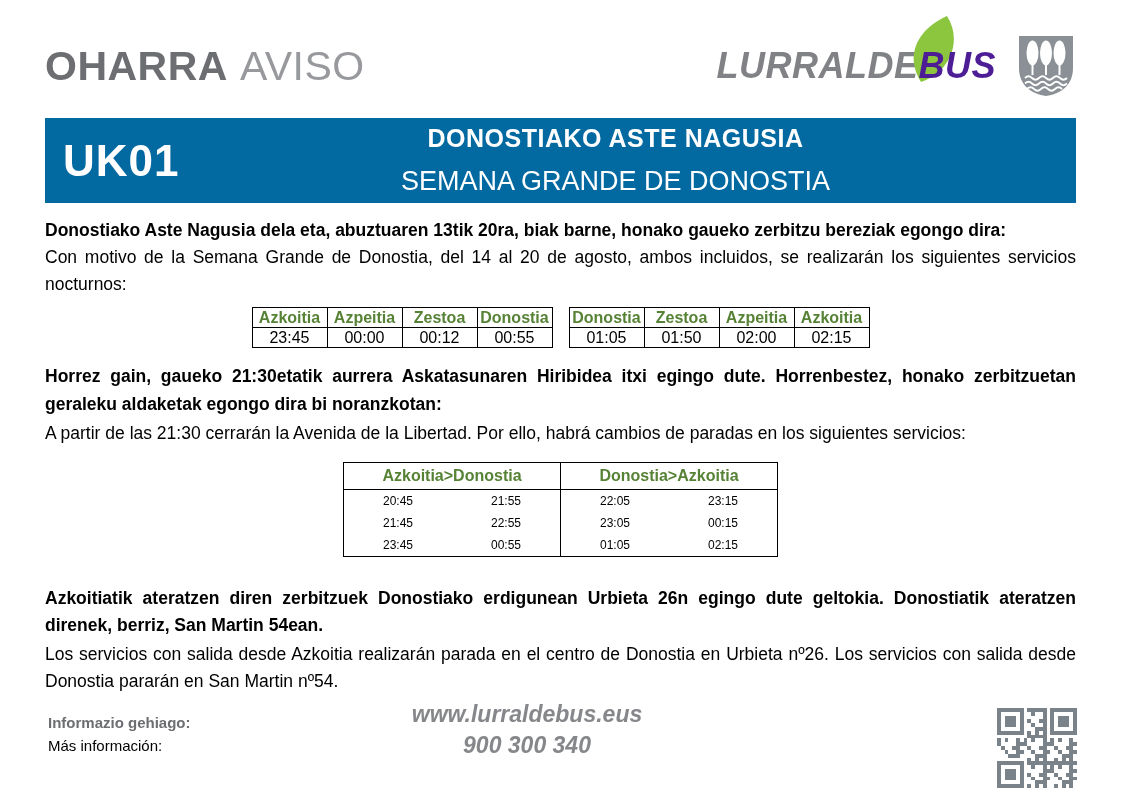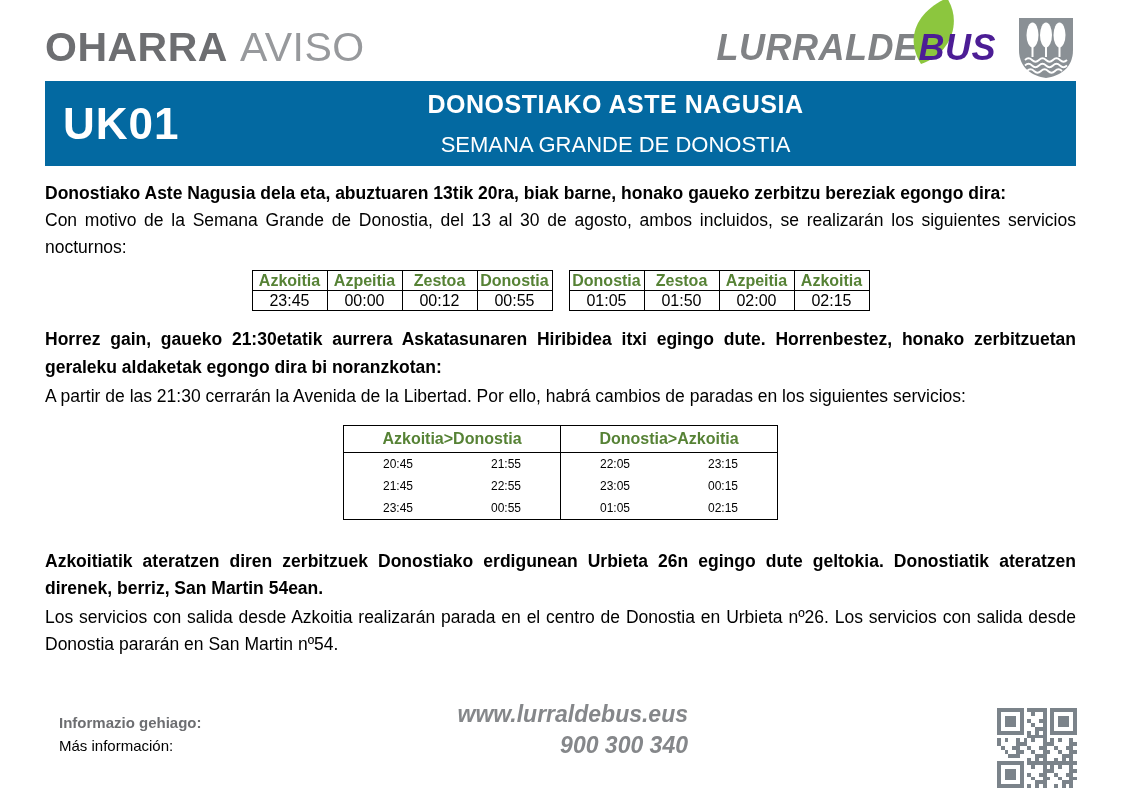--- a/index.html
+++ b/index.html
@@ -8,21 +8,21 @@
     background: #ffffff;
     font-family: "Liberation Sans", "DejaVu Sans", sans-serif;
     position: relative;
     overflow: hidden;
     color: #000;
   }
   .page { padding: 0 45px; box-sizing: border-box; }
 
   
   .header {
-    height: 81px;
+    height: 118px;
     display: flex;
     justify-content: space-between;
     align-items: center;
     padding-top: 14px;
     box-sizing: border-box;
   }
   .doc-title { font-size: 41px; letter-spacing: 0.5px; white-space: nowrap; }
   .doc-title .eu { font-weight: bold; color: #6d6e71; }
   .doc-title .es { font-weight: normal; color: #97999c; margin-left: 12px; }
 
@@ -43,21 +43,21 @@
     display: flex;
     align-items: center;
     color: #ffffff;
   }
   .banner-code {
     width: 197px; padding-left: 18px;
     font-size: 44px; font-weight: bold; letter-spacing: 1px;
   }
   .banner-titles { flex: 1; text-align: center; line-height: 1.25; }
   .banner-title-eu { font-size: 25px; font-weight: bold; letter-spacing: 0.5px; }
-  .banner-title-es { font-size: 22px; font-weight: normal; margin-top: 11px; }
+  .banner-title-es { font-size: 27px; font-weight: normal; margin-top: 11px; }
   .banner-spacer { width: 105px; }
 
   
   .para {
     font-size: 17.5px;
     line-height: 1.55;
     text-align: justify;
     margin: 0;
   }
   .para.bold { font-weight: bold; }
@@ -87,27 +87,27 @@
     border-bottom: 1.7px solid #000;
     height: 24px; text-align: center;
   }
   .stops-table td {
     width: 106px; height: 20px;
     text-align: center; font-size: 12px; vertical-align: middle;
   }
   .stops-table .rh { border-left: 1.7px solid #000; }
 
   
-  .footer { position: absolute; left: 11px; right: 0; bottom: 0; height: 95px; }
+  .footer { position: absolute; left: 0; right: 0; bottom: 0; height: 95px; }
   .footer-left { position: absolute; left: 48px; top: 16px; line-height: 1.5; }
   .footer-label-eu { font-size: 15px; font-weight: bold; color: #6d6e71; }
   .footer-label-es { font-size: 15px; color: #000000; }
   .footer-center {
     position: absolute; left: 377px; width: 300px; top: 3px;
-    text-align: right; font-style: italic; font-weight: bold;
+    text-align: center; font-style: italic; font-weight: bold;
     font-size: 23px; color: #85878a; line-height: 1.35;
   }
   .qr { position: absolute; right: 44px; top: 12px; width: 80px; height: 80px; }
 </style>
 </head>
 <body>
 
 <div class="page">
 
   <div class="header">
@@ -142,21 +142,21 @@
   <div class="banner">
     <div class="banner-code">UK01</div>
     <div class="banner-titles">
       <div class="banner-title-eu">DONOSTIAKO ASTE NAGUSIA</div>
       <div class="banner-title-es">SEMANA GRANDE DE DONOSTIA</div>
     </div>
     <div class="banner-spacer"></div>
   </div>
 
   <p class="para bold mt16">Donostiako Aste Nagusia dela eta, abuztuaren 13tik 20ra, biak barne, honako gaueko zerbitzu bereziak egongo dira:</p>
-  <p class="para">Con motivo de la Semana Grande de Donostia, del 13 al 30 de agosto, ambos incluidos, se realizarán los siguientes servicios nocturnos:</p>
+  <p class="para">Con motivo de la Semana Grande de Donostia, del 14 al 20 de agosto, ambos incluidos, se realizarán los siguientes servicios nocturnos:</p>
 
   <div class="small-tables">
     <table class="small-table">
       <tbody>
           <tr>
         <th>Azkoitia</th>
         <th>Azpeitia</th>
         <th>Zestoa</th>
         <th>Donostia</th>
       </tr>

